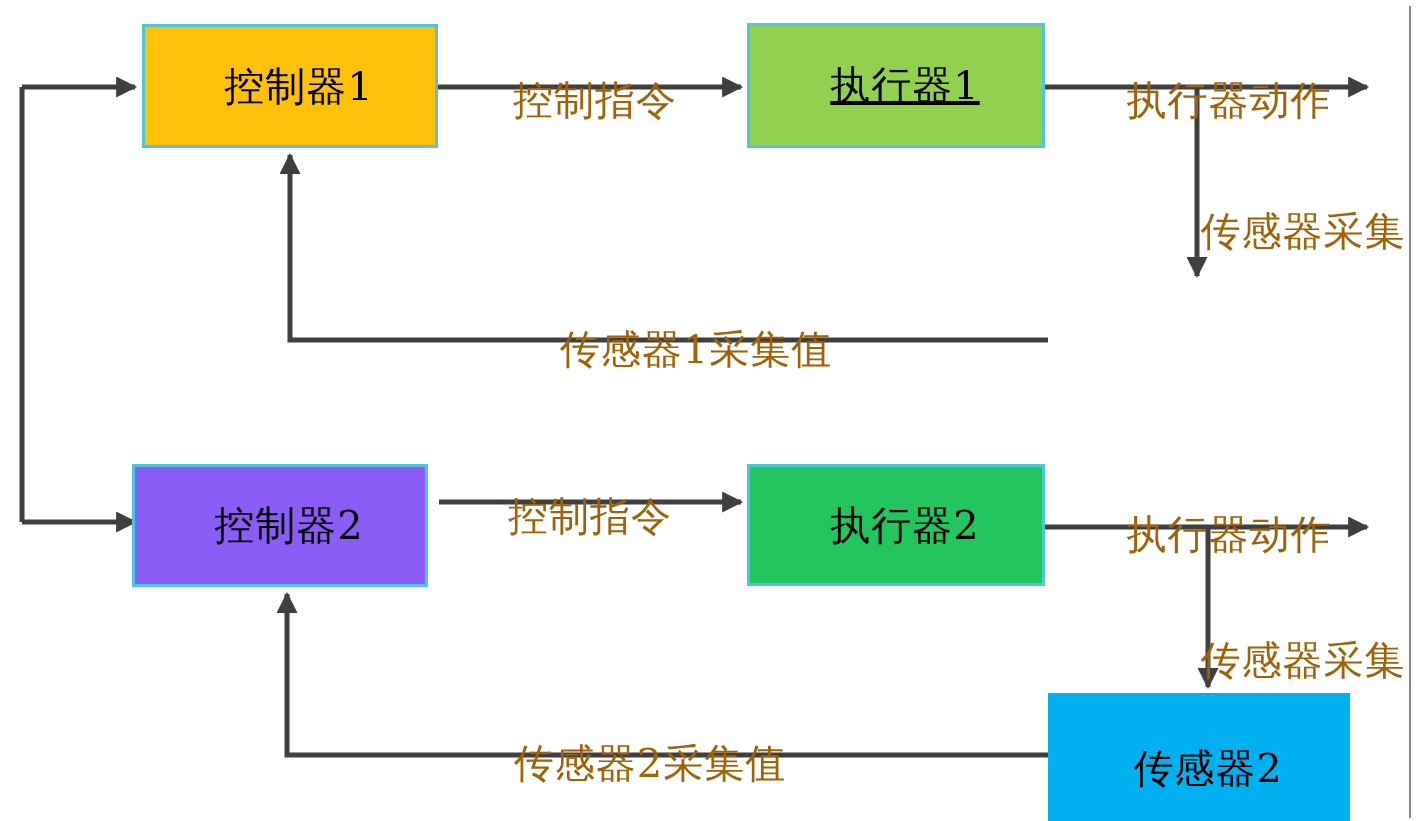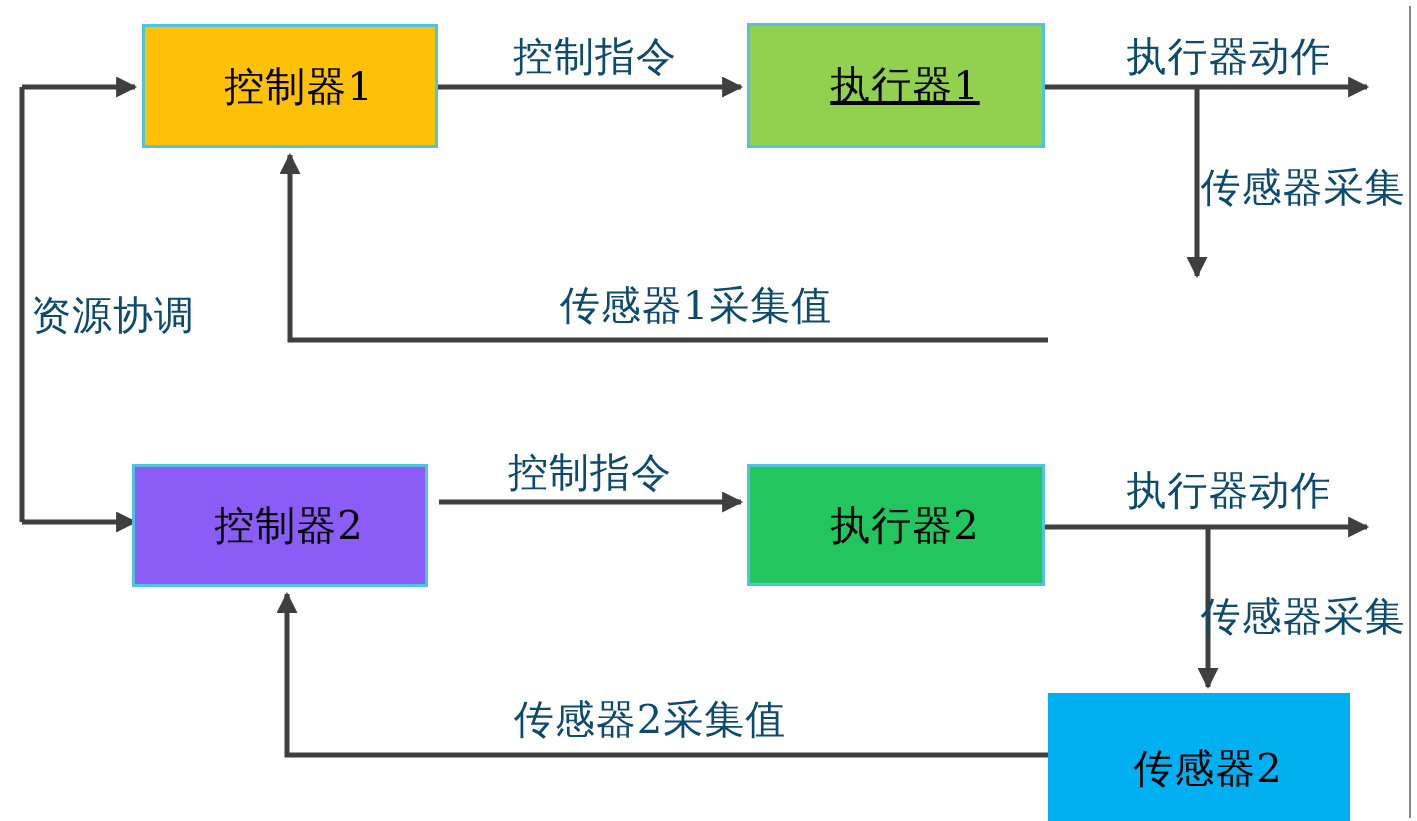--- a/index.html
+++ b/index.html
@@ -33,23 +33,24 @@
     letter-spacing: 1px;
     box-sizing: border-box;
     padding-left: 18px;
   }
   .node.bordered { border: 3px solid #4ec5dc; }
   .edge-label {
     position: absolute;
     transform: translateX(-50%);
     white-space: nowrap;
     font-size: 40px;
-    color: #0c4a6e;
+    color: #a16207;
     letter-spacing: 1px;
     line-height: 1.1;
+    margin-top: 44px;
   }
 </style>
 </head>
 <body>
 
 <div id="canvas">
 
   <svg id="connector-layer" viewBox="0 0 1417 821" xmlns="http://www.w3.org/2000/svg">
     <defs>
       <marker id="arrow" viewBox="0 0 10 10" refX="9" refY="5" markerWidth="5" markerHeight="4.2" orient="auto-start-reverse">
@@ -86,21 +87,20 @@
   <div class="node" style="left: 1048px; top: 693px; width: 302px; height: 150px; background-color: rgb(0, 176, 240);">传感器2</div>
 
   <div class="edge-label" style="left:595px; top:34px;">控制指令</div>
 
   <div class="edge-label" style="left:1229px; top:34px;">执行器动作</div>
 
   <div class="edge-label" style="left:1303px; top:165px;">传感器采集</div>
 
   <div class="edge-label" style="left:696px; top:283px;">传感器1采集值</div>
 
-  <div class="edge-label" style="left:113px; top:293px;">资源协调</div>
 
   <div class="edge-label" style="left:590px; top:450px;">控制指令</div>
 
   <div class="edge-label" style="left:1229px; top:468px;">执行器动作</div>
 
   <div class="edge-label" style="left:1303px; top:594px;">传感器采集</div>
 
   <div class="edge-label" style="left:650px; top:697px;">传感器2采集值</div>
 
 </div>

